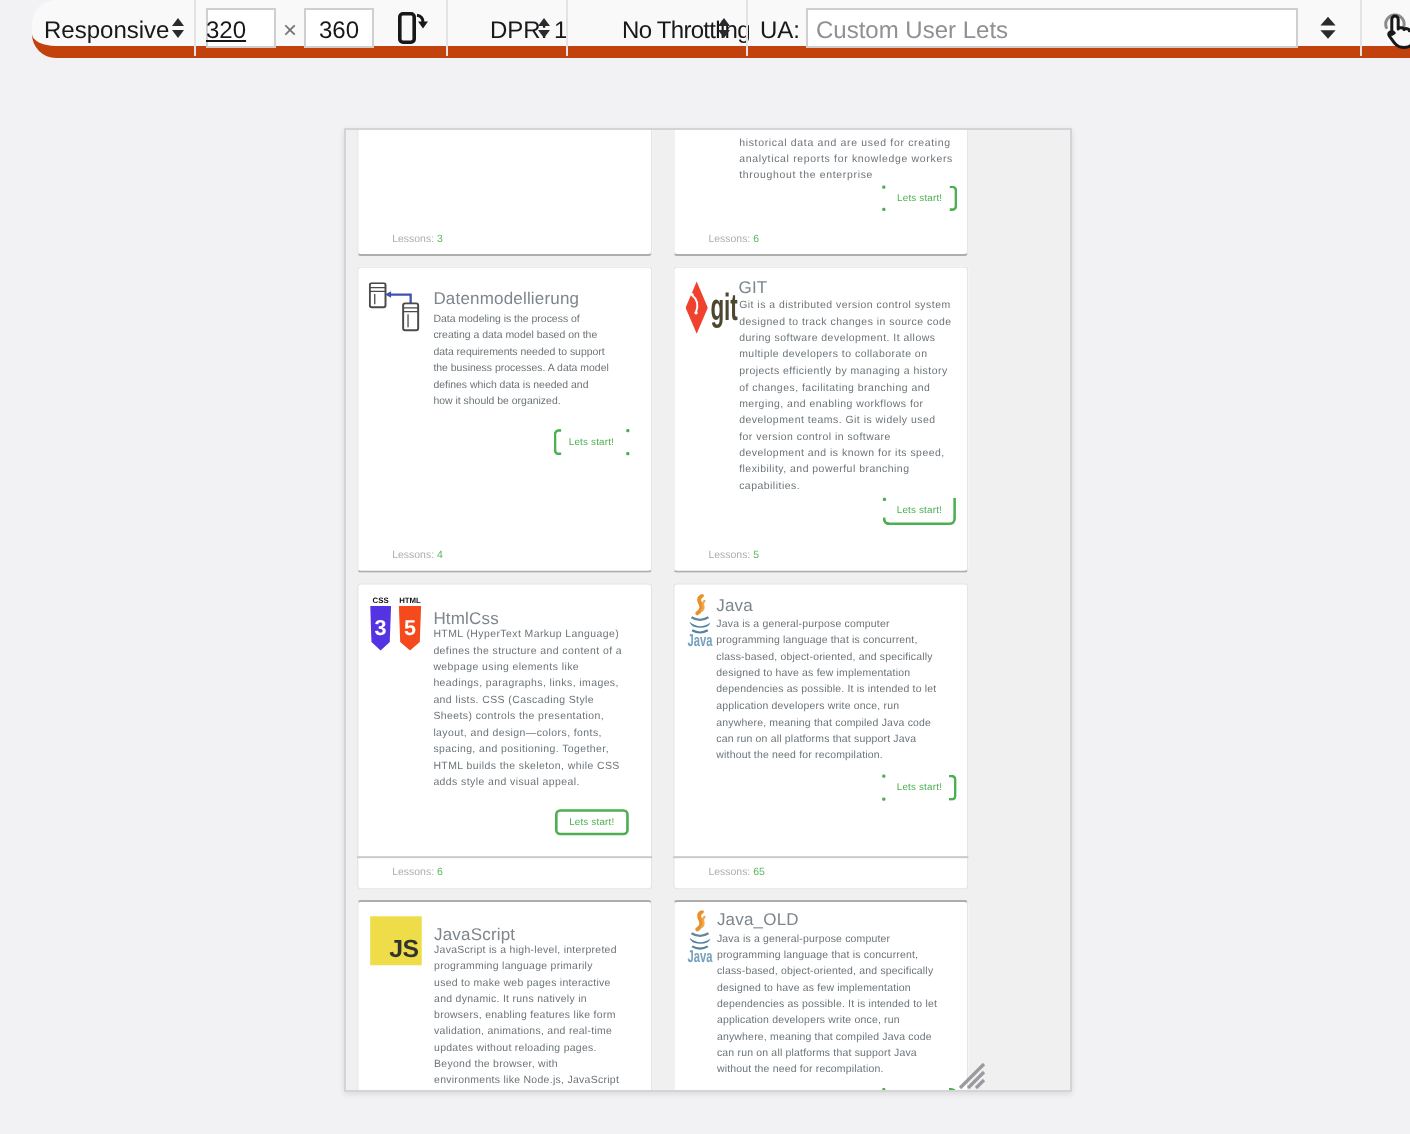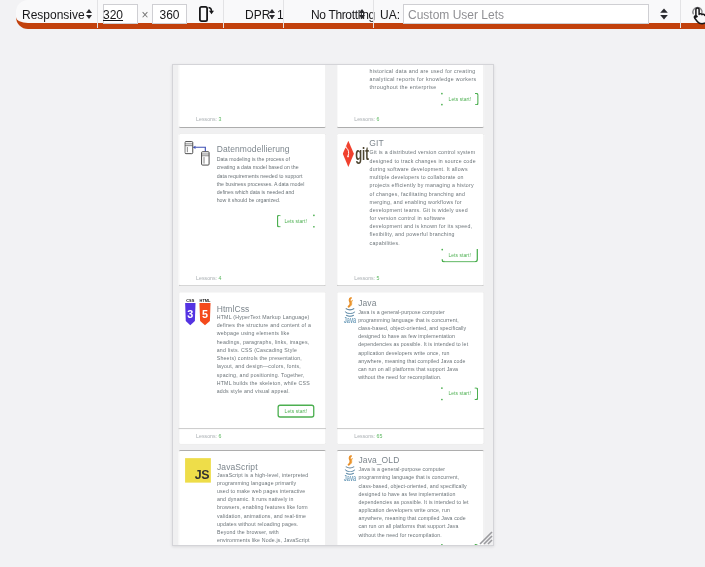--- a/index.html
+++ b/index.html
@@ -6,21 +6,21 @@
 html,body { width:705px; height:567px; overflow:hidden; }
 body { font-family:"Liberation Sans", sans-serif; background:#f2f2f4; position:relative; }
 #toolbar { position:absolute; left:16px; top:0; width:705px; height:29px; background:#f9f9fa; border-bottom:6px solid #c2410c; z-index:5;border-radius:12px; }
 .tbtext { position:absolute; font-size:12px; color:#18181a; top:8px; white-space:nowrap; }
 .tbsep { position:absolute; top:0; width:1px; height:28px; background:#e3e3e5; }
 .tbinput { position:absolute; top:4px; height:20px; background:#fff; border:1px solid #cfcfd3; }
 .selarrows { position:absolute; width:6.4px; height:9.6px; top:9.3px; }
 .selarrows:before { content:""; position:absolute; left:0; top:0; border-left:3.2px solid transparent; border-right:3.2px solid transparent; border-bottom:4.2px solid #2a2a2e; }
 .selarrows:after { content:""; position:absolute; left:0; bottom:0; border-left:3.2px solid transparent; border-right:3.2px solid transparent; border-top:4.2px solid #2a2a2e; }
 #stage { position:absolute; left:0; top:30px; width:705px; height:537px; background:#f2f2f4; }
-#viewport { position:absolute; left:172px; top:34px; width:322px; height:482px; border:1px solid #d4d4d8; background:#f0f0f1; overflow:hidden; box-shadow:0 1px 3px rgba(0,0,0,0.10); }
+#viewport { position:absolute; left:172px; top:34px; width:364px; height:482px; border:1px solid #d4d4d8; background:#f0f0f1; overflow:hidden; box-shadow:0 1px 3px rgba(0,0,0,0.10); }
 #page { position:absolute; left:0; top:0; width:980px; height:1700px; transform:scale(0.3265306); transform-origin:0 0; }
 .card { position:absolute; width:452px; background:#fff; border-radius:6px; }
 .edge { position:absolute; left:0; top:0; right:0; bottom:0; border:2px solid #e4e4e4; border-radius:6px; pointer-events:none; }
 .bdark .edge { border-bottom:3px solid #adadad; }
 .tdark .edge { border-top:3px solid #adadad; }
 .title { position:absolute; font-size:26px; line-height:26px; color:#7d868d; white-space:nowrap; letter-spacing:0.3px; }
 .desc { position:absolute; font-size:16px; line-height:25.1px; color:#6c7479; white-space:nowrap; }
 .foot { position:absolute; left:54px; top:433px; font-size:16px; line-height:20px; color:#a9aeb2; }
 .foot b { color:#5cb860; font-weight:normal; }
 .hr3 { position:absolute; left:0; right:0; top:418px; height:3px; background:#c9c9c9; }

